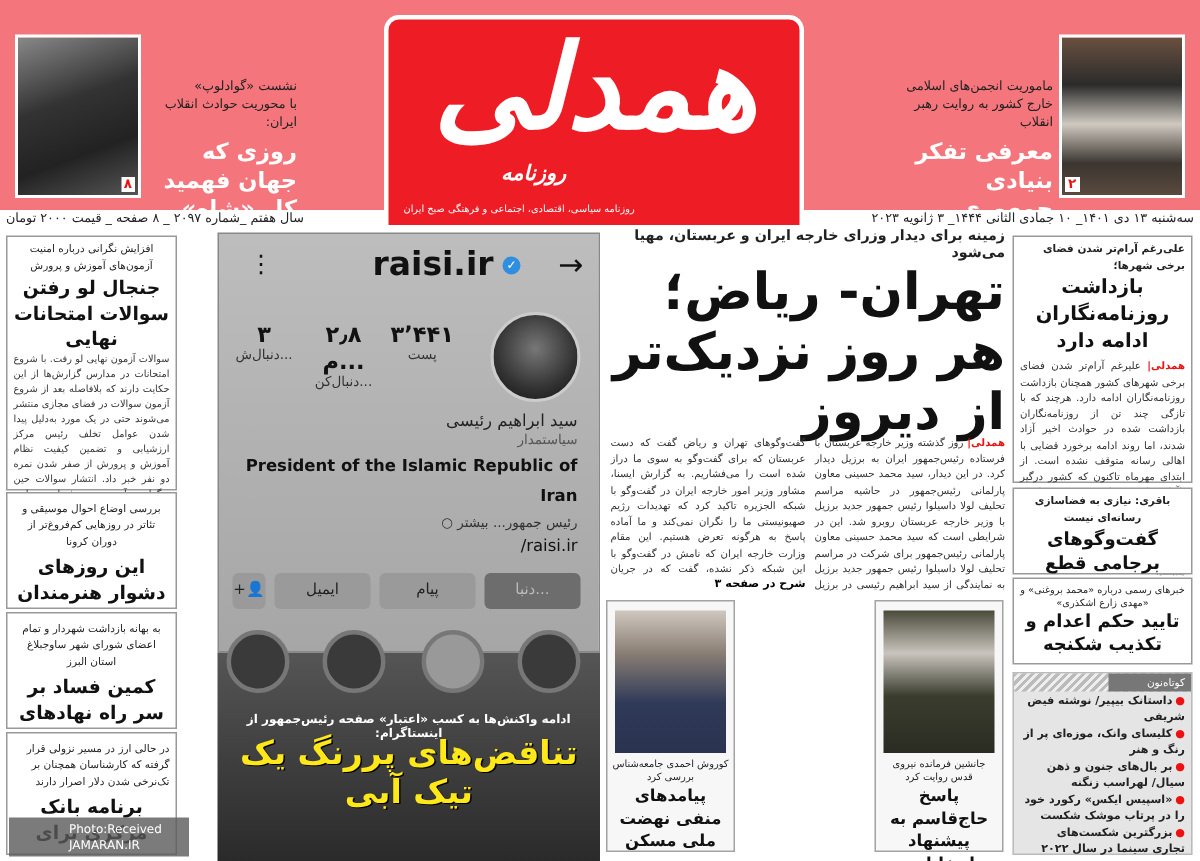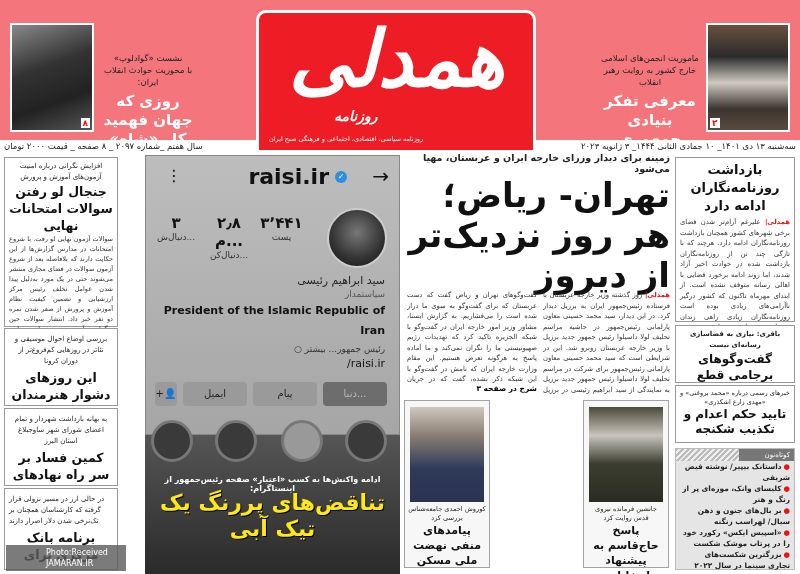--- a/index.html
+++ b/index.html
@@ -3,21 +3,21 @@
 <meta charset="utf-8">
 <style>
 *{box-sizing:border-box;margin:0;padding:0}
 html,body{width:800px;height:574px;overflow:hidden;background:#fff;font-family:"DejaVu Sans",sans-serif}
 .page{position:relative;width:800px;height:574px;background:#fff}
 .masthead{position:absolute;left:0;top:0;width:800px;height:140px;background:#f4767c;border-radius:0 0 0 0}
 .mast-photo{position:absolute;border:2px solid #fff;background:#333}
 .mast-photo.left{left:10px;top:23px;width:84px;height:109px;background:linear-gradient(160deg,#888 0%,#333 40%,#222 70%,#555 100%)}
 .mast-photo.right{left:706px;top:23px;width:84px;height:109px;background:linear-gradient(180deg,#6a5040 0%,#2b2b2b 30%,#cfc9c0 55%,#3b3530 80%,#5a4a3e 100%)}
 .pnum{position:absolute;bottom:2px;font-size:9px;color:#e11;font-weight:bold;background:#fff;padding:0 2px}
-.mast-text{position:absolute;direction:rtl;text-align:center;color:#fff}
+.mast-text{position:absolute;direction:rtl;text-align:right;color:#fff}
 .mast-text .kicker{font-size:8.5px;line-height:12px}
 .mast-text .title{font-size:15px;font-weight:bold;line-height:19px;margin-top:4px}
 .logo{position:absolute;left:256px;top:10px;width:280px;height:140px;background:#ee1c25;border:3px solid #fff;border-bottom:none;border-radius:10px 10px 0 0}
 .logo .brand{position:absolute;left:30px;top:0px;font-size:78px;font-weight:bold;color:#fff;font-family:"DejaVu Serif",serif;direction:rtl;letter-spacing:-4px;font-style:italic}
 .logo .brand-sub{position:absolute;left:75px;top:95px;font-size:14px;color:#fff;font-weight:bold;font-style:italic;direction:rtl}
 .logo .tagline{position:absolute;left:10px;top:122px;font-size:6.5px;color:#fff;direction:rtl}
 .meta-left{position:absolute;left:4px;top:141px;font-size:8.5px;color:#222;direction:rtl}
 .meta-right{position:absolute;right:4px;top:141px;font-size:8.5px;color:#222;direction:rtl}
 .col{position:absolute;direction:rtl;text-align:right}
 .box{border:1px solid #999;background:#fff}
@@ -86,20 +86,21 @@
       <div class="title">معرفی تفکر بنیادی جمهوری اسلامی</div>
     </div>
     <div class="mast-photo right">
       <span class="pnum" style="left:2px">۲</span>
     </div>
   </div>
   <div class="meta-left">سال هفتم _شماره ۲۰۹۷ _ ۸ صفحه _ قیمت ۲۰۰۰ تومان</div>
   <div class="meta-right">سه‌شنبه ۱۳ دی ۱۴۰۱_ ۱۰ جمادی الثانی ۱۴۴۴_ ۳ ژانویه ۲۰۲۳</div>
 
   <div class="col box" style="left:675px;top:157px;width:120px;height:165px;padding:3px 4px">
+    <div class="kicker" style="font-size:7px;font-weight:bold">علی‌رغم آرام‌تر شدن فضای برخی شهرها؛</div>
     <div class="hl" style="font-size:13px;line-height:18px;text-align:center">بازداشت روزنامه‌نگاران ادامه دارد</div>
     <div class="body-text" style="margin-top:2px"><span class="red">همدلی|</span> <span>علیرغم آرام‌تر شدن فضای برخی شهرهای کشور همچنان بازداشت روزنامه‌نگاران ادامه دارد. هرچند که با تازگی چند تن از روزنامه‌نگاران بازداشت شده در حوادث اخیر آزاد شدند، اما روند ادامه برخورد قضایی با اهالی رسانه متوقف نشده است. از ابتدای مهرماه تاکنون که کشور درگیر ناآرامی‌های زیادی بوده است روزنامه‌نگاران زیادی راهی زندان شده‌اند و همچنان در زندان هستند. هم در تهران و هم در شهرهای مختلف روزنامه‌نگاران مختلفی در بازداشت هستند.</span></div>
   </div>
   <div class="col box" style="left:675px;top:325px;width:120px;height:58px;padding:3px 4px">
     <div class="kicker" style="font-size:7px;font-weight:bold;text-align:center">باقری: نیازی به فضاسازی رسانه‌ای نیست</div>
     <div class="hl" style="font-size:12px;line-height:16px;text-align:center">گفت‌وگوهای برجامی قطع نشده</div>
   </div>
   <div class="col box" style="left:675px;top:385px;width:120px;height:58px;padding:3px 4px">
     <div class="kicker" style="font-size:6.5px;line-height:9px;text-align:center">خبرهای رسمی درباره «محمد بروغنی» و «مهدی زارع اشکذری»</div>
     <div class="hl" style="font-size:12px;line-height:15px;text-align:center">تایید حکم اعدام و تکذیب شکنجه</div>
@@ -181,21 +182,21 @@
   </div>
   <div class="col box" style="left:4px;top:328px;width:114px;height:78px;padding:5px 4px">
     <div class="kicker" style="text-align:center;font-size:7px">بررسی اوضاع احوال موسیقی و تئاتر در روزهایی کم‌فروغ‌تر از دوران کرونا</div>
     <div class="hl" style="font-size:12.5px;line-height:17px;text-align:center;margin-top:2px">این روزهای دشوار هنرمندان</div>
   </div>
   <div class="col box" style="left:4px;top:408px;width:114px;height:78px;padding:5px 4px">
     <div class="kicker" style="text-align:center;font-size:7px">به بهانه بازداشت شهردار و تمام اعضای شورای شهر ساوجبلاغ استان البرز</div>
     <div class="hl" style="font-size:12.5px;line-height:17px;text-align:center;margin-top:2px">کمین فساد بر سر راه نهادهای شهری</div>
   </div>
   <div class="col box" style="left:4px;top:488px;width:114px;height:82px;padding:5px 4px">
-    <div class="kicker" style="text-align:left;font-size:7px">در حالی ارز در مسیر نزولی قرار گرفته که کارشناسان همچنان بر تک‌نرخی شدن دلار اصرار دارند</div>
+    <div class="kicker" style="text-align:right;font-size:7px">در حالی ارز در مسیر نزولی قرار گرفته که کارشناسان همچنان بر تک‌نرخی شدن دلار اصرار دارند</div>
     <div class="hl" style="font-size:12.5px;line-height:17px;text-align:center;margin-top:2px">برنامه بانک مرکزی برای</div>
   </div>
 
   <div class="watermark">
     <div>Photo:Received</div>
     <div>JAMARAN.IR</div>
   </div>
 </div>
 
 </body></html>

